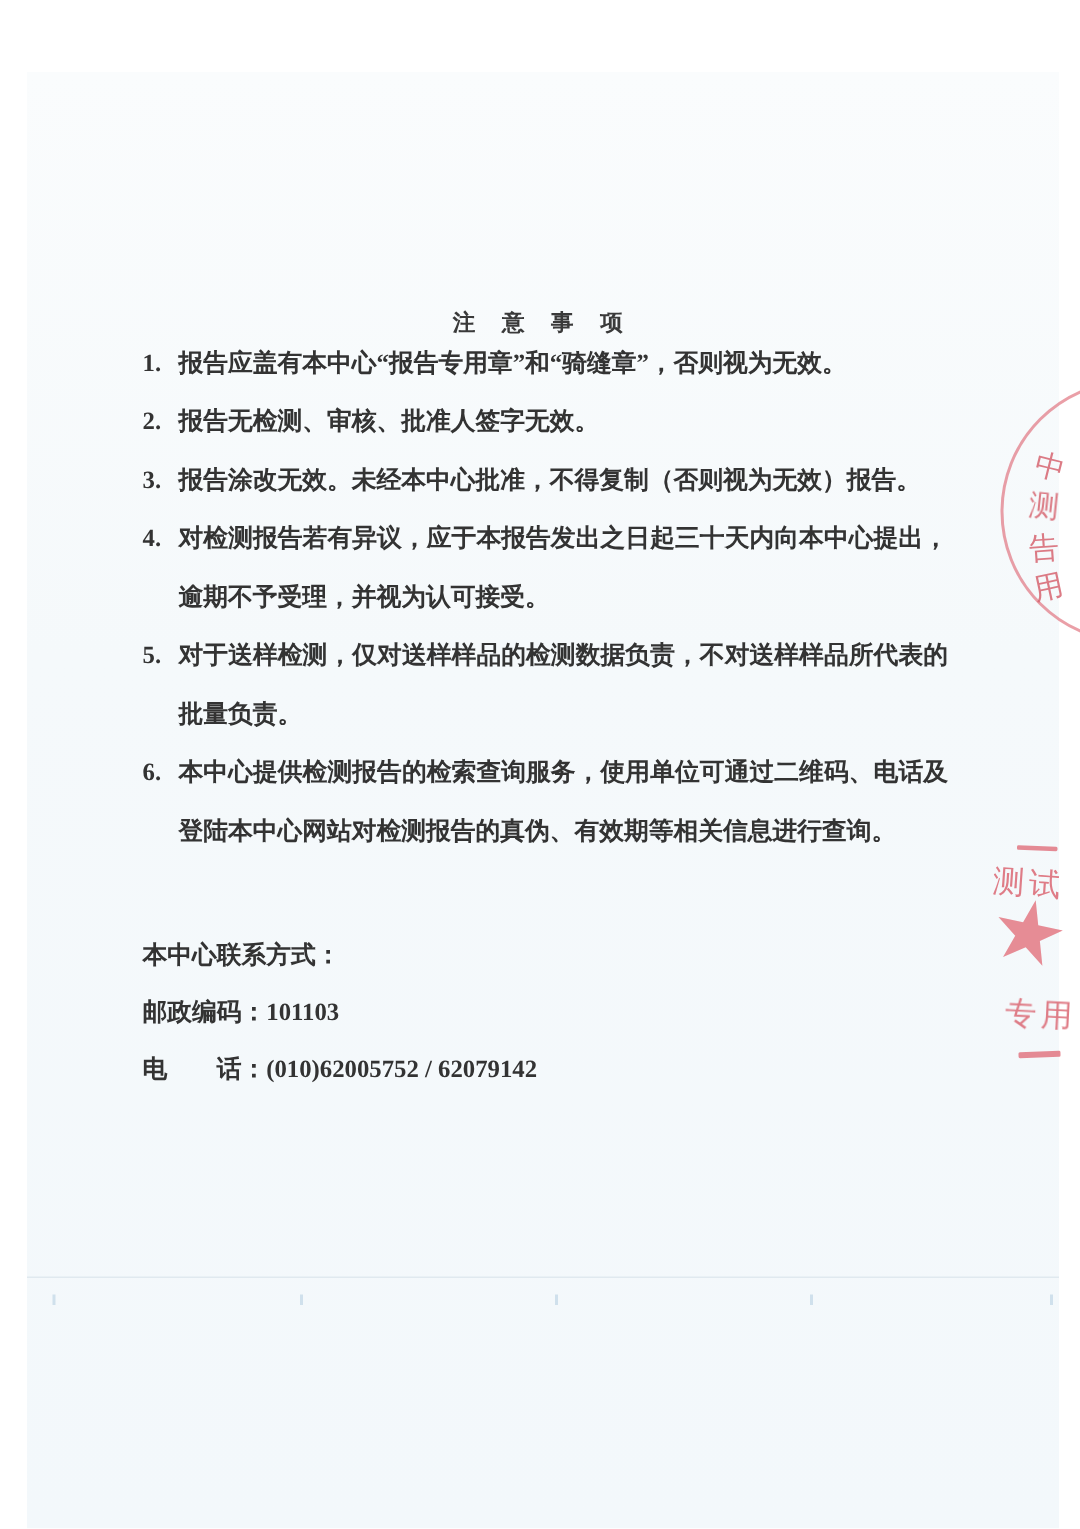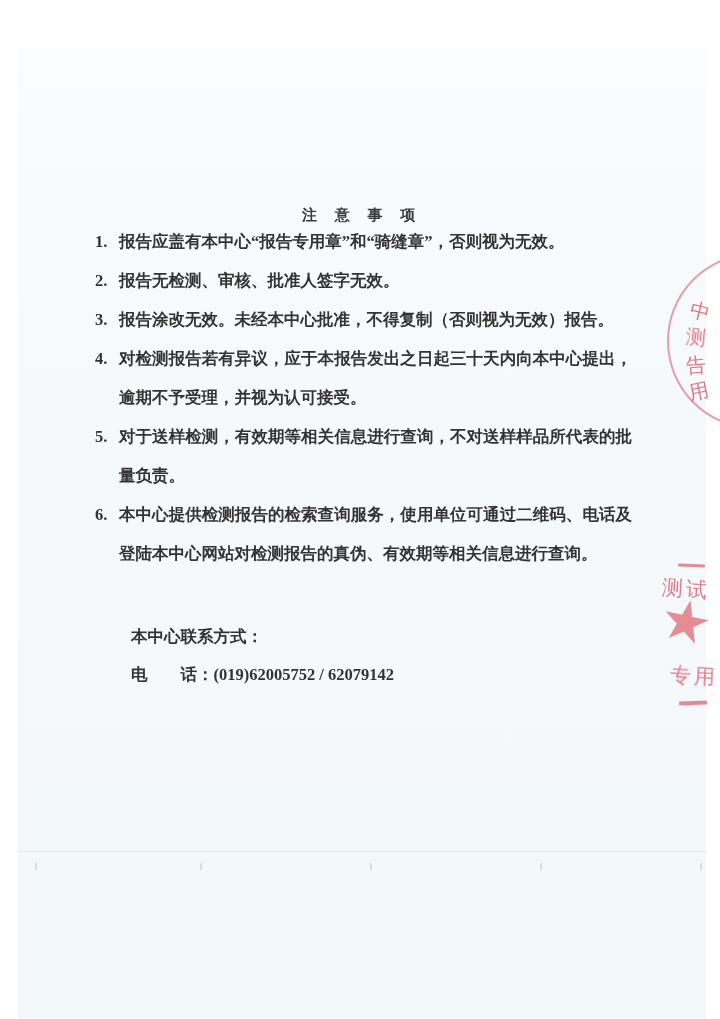--- a/index.html
+++ b/index.html
@@ -32,21 +32,21 @@
   .notes{
     position:absolute;left:77px;top:174px;width:537px;
     font-size:16.5px;line-height:39px;font-weight:700;color:#333;
   }
   .note{display:flex;}
   .note .num{flex:0 0 24px;}
   .note .txt{flex:1;text-align:justify;text-justify:inter-ideograph;}
   
   .contact{
     position:absolute;left:77px;top:570px;width:560px;
-    font-size:16.5px;line-height:38px;font-weight:700;color:#333;margin-left:36px;
+    font-size:16.5px;line-height:38px;font-weight:700;color:#333;
   }
   .contact-row .value{font-weight:700;}
   
   .report-seal{position:absolute;left:0;top:0;}
   .seal-arc{
     position:absolute;left:667px;top:253px;width:172px;height:172px;
     border:2.5px solid rgba(222,108,120,.65);border-radius:50%;
   }
   .seal-char{
     position:absolute;font-size:20px;color:rgba(214,100,112,.85);
@@ -93,32 +93,35 @@
     <div class="note">
       <span class="num">3.</span>
       <span class="txt">报告涂改无效。未经本中心批准，不得复制（否则视为无效）报告。</span>
     </div>
     <div class="note">
       <span class="num">4.</span>
       <span class="txt">对检测报告若有异议，应于本报告发出之日起三十天内向本中心提出，逾期不予受理，并视为认可接受。</span>
     </div>
     <div class="note">
       <span class="num">5.</span>
-      <span class="txt">对于送样检测，有效期等相关信息进行查询，不对送样样品所代表的批量负责。</span>
+      <span class="txt">对于送样检测，仅对送样样品的检测数据负责，不对送样样品所代表的批量负责。</span>
     </div>
     <div class="note">
       <span class="num">6.</span>
       <span class="txt">本中心提供检测报告的检索查询服务，使用单位可通过二维码、电话及登陆本中心网站对检测报告的真伪、有效期等相关信息进行查询。</span>
     </div>
   </div>
 
   <div class="contact">
     <div class="contact-heading">本中心联系方式：</div>
     <div class="contact-row">
-      <span class="label">电　　话：</span><span class="value">(019)62005752 / 62079142</span>
+      <span class="label">邮政编码：</span><span class="value">101103</span>
+    </div>
+    <div class="contact-row">
+      <span class="label">电　　话：</span><span class="value">(010)62005752 / 62079142</span>
     </div>
   </div>
 
   <div class="fold-line"></div>
   <div class="tick" style="left:17px"></div>
   <div class="tick" style="left:182px"></div>
   <div class="tick" style="left:352px"></div>
   <div class="tick" style="left:522px"></div>
   <div class="tick" style="left:682px"></div>
 </div>

